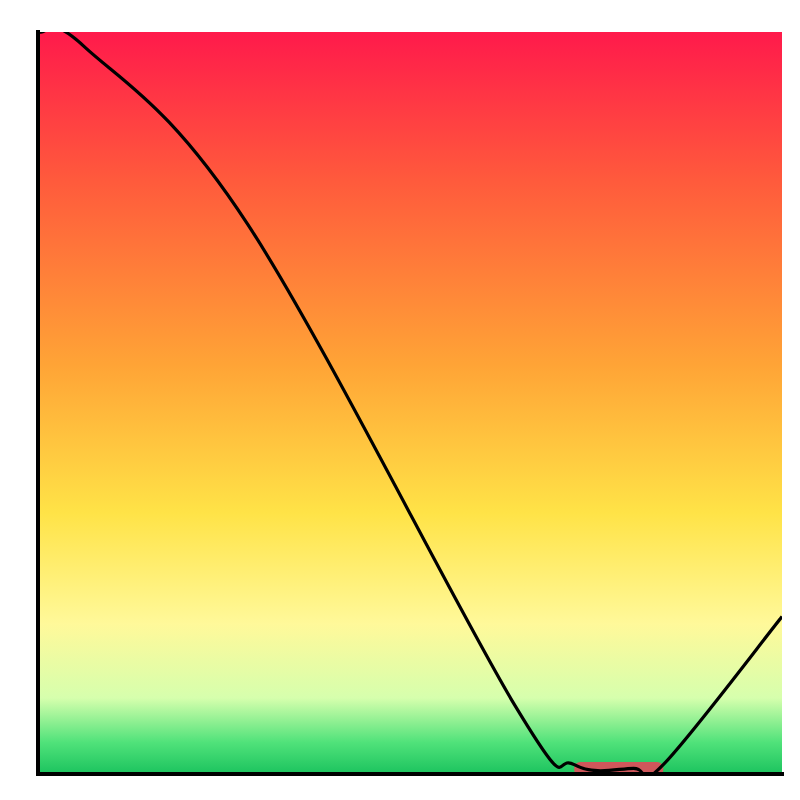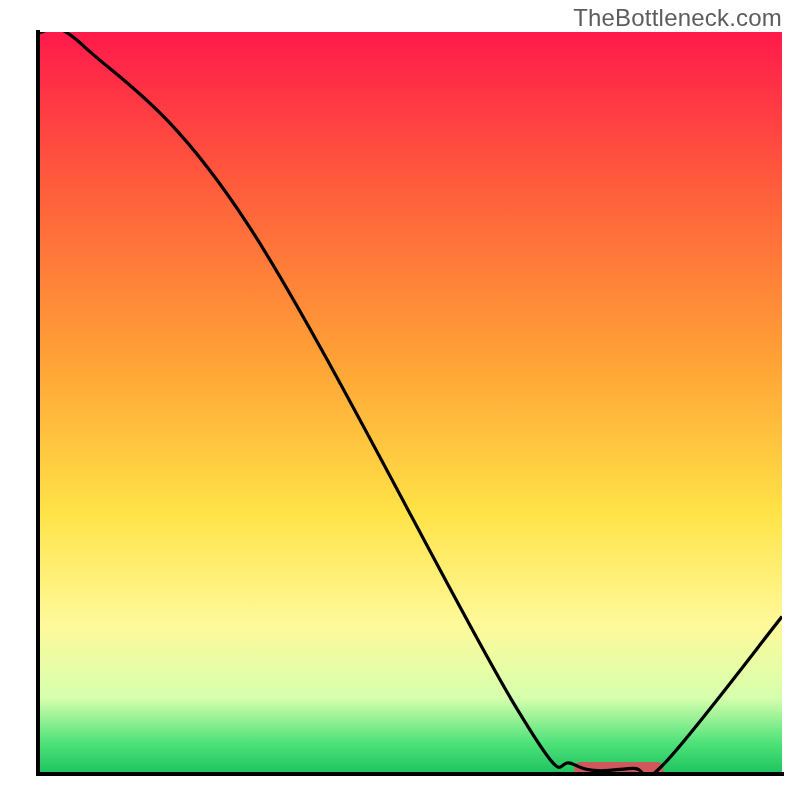--- a/index.html
+++ b/index.html
@@ -32,21 +32,20 @@
     top: 0;
     width: 800px;
     height: 800px;
     display: block;
   }
 </style>
 </head>
 <body>
 
 <div class="stage">
-  <div class="watermark">TheBottleneck.com</div>
 
   <svg class="chart" viewBox="0 0 800 800">
     <defs>
       <linearGradient id="bg-grad" x1="0" y1="0" x2="0" y2="1">
           <stop offset="0.0%" stop-color="#ff1a4b"></stop>
           <stop offset="20.0%" stop-color="#ff5a3c"></stop>
           <stop offset="45.0%" stop-color="#ffa436"></stop>
           <stop offset="65.0%" stop-color="#ffe347"></stop>
           <stop offset="80.0%" stop-color="#fff99a"></stop>
           <stop offset="90.0%" stop-color="#d6ffad"></stop>

